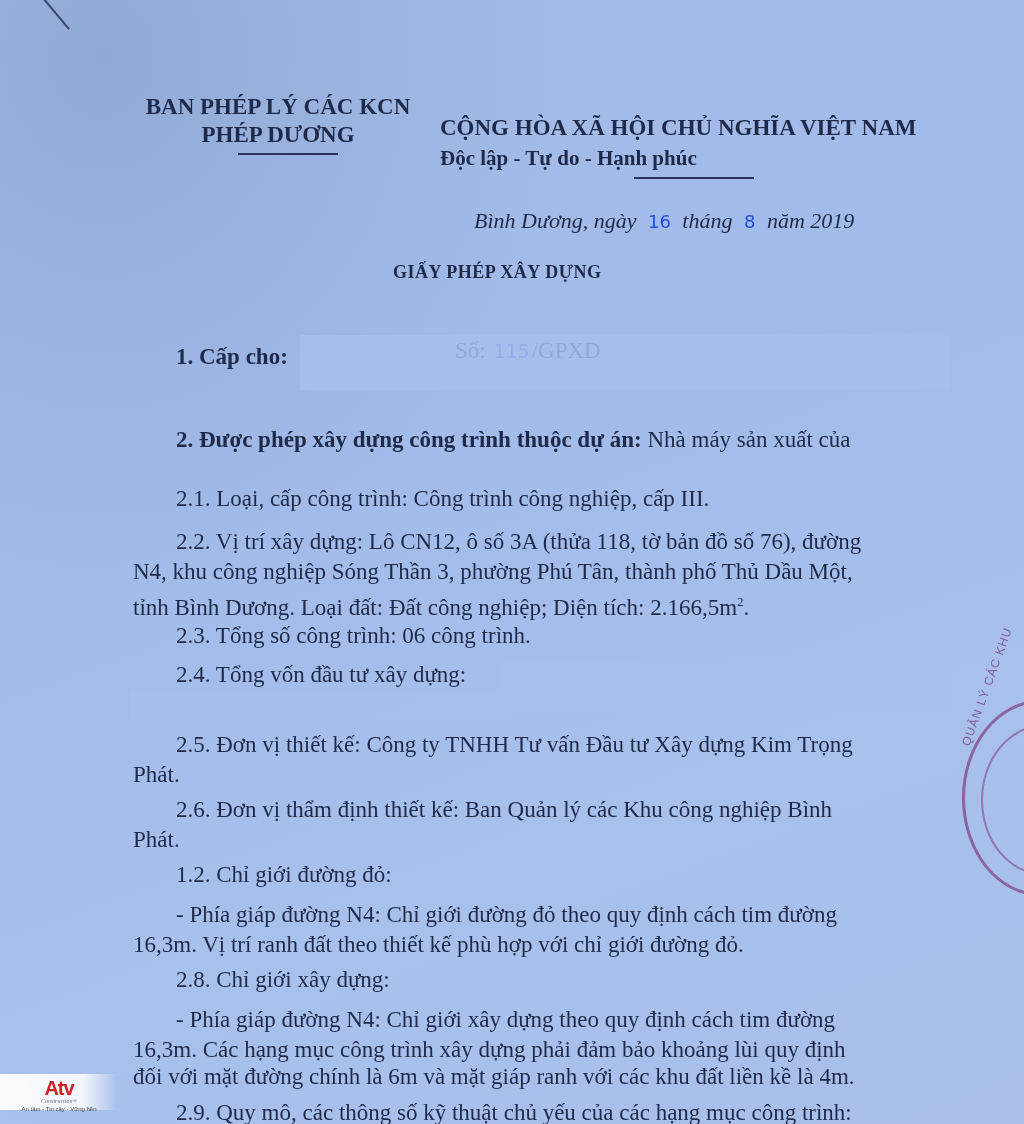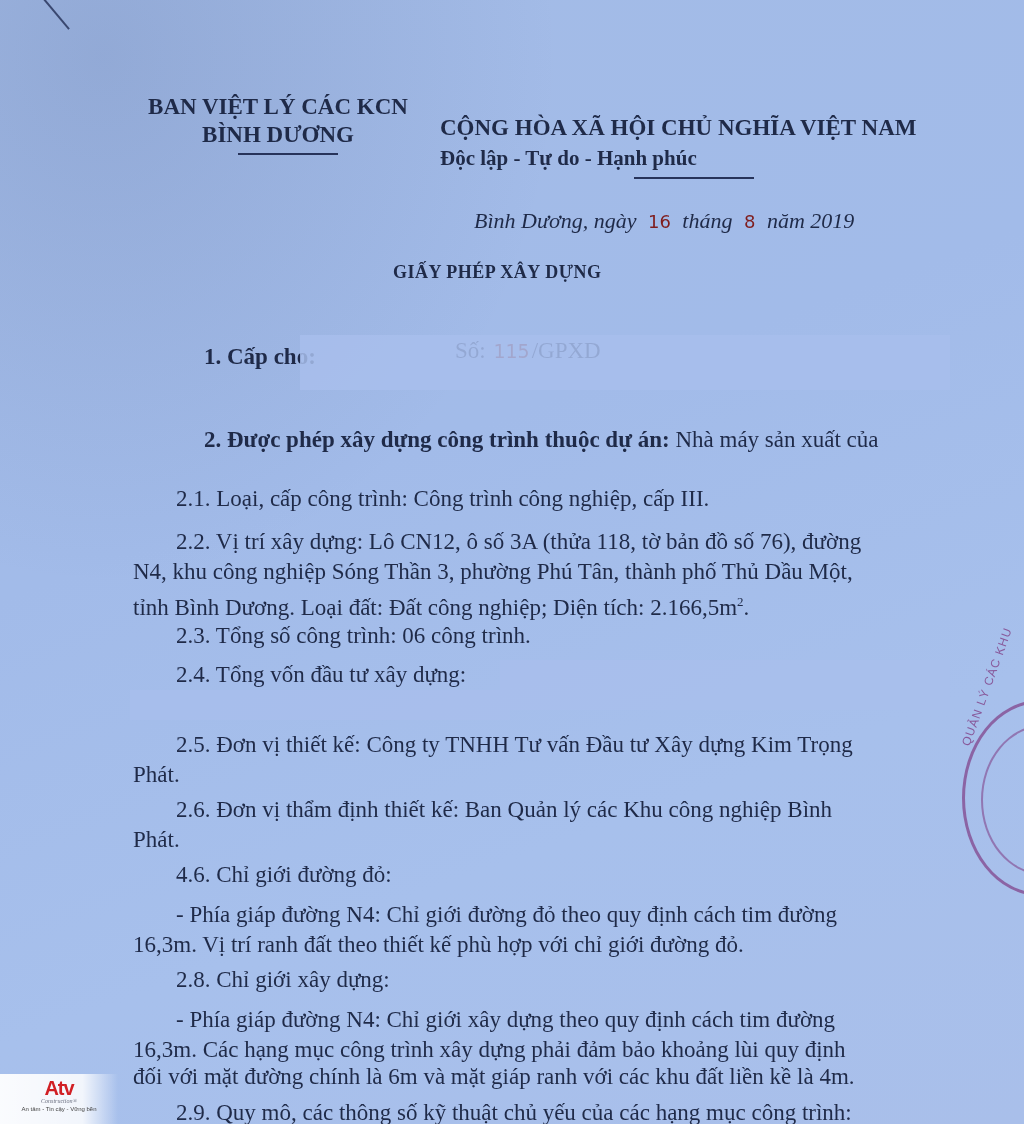--- a/index.html
+++ b/index.html
@@ -63,21 +63,21 @@
     }
 
     .date-line {
       position: absolute;
       left: 474px; top: 208px;
       font-size: 22px; font-style: italic;
       white-space: nowrap;
     }
     .hand {
       font-family: "DejaVu Sans", sans-serif;
-      color: #7f1d1d;
+      color: #1d4ed8;
       font-style: normal;
       font-size: 18px;
       display: inline-block;
       padding: 0 6px;
     }
 
     .title {
       position: absolute;
       left: 393px; top: 262px;
       font-size: 18px; font-weight: bold;
@@ -96,21 +96,21 @@
       position: absolute;
       background: rgba(168, 190, 236, 0.85);
     }
 
     .p {
       position: absolute;
       font-size: 23px;
       white-space: nowrap;
       line-height: 30px;
     }
-    .b { font-weight: bold; margin-left: 28px; }
+    .b { font-weight: bold; }
 
     .stamp {
       position: absolute;
       left: 962px; top: 700px;
       width: 150px; height: 190px;
       border: 3px solid rgba(130, 70, 140, 0.75);
       border-radius: 50%;
     }
     .stamp-inner {
       position: absolute;
@@ -127,21 +127,21 @@
       color: rgba(130, 70, 140, 0.85);
       transform: rotate(-70deg);
       transform-origin: left top;
       white-space: nowrap;
       letter-spacing: 1px;
     }
 
     .logo {
       position: absolute;
       left: 0; top: 1074px;
-      width: 118px; height: 50px;
+      width: 118px; height: 36px;
       background: linear-gradient(90deg, rgba(255,255,255,0.95) 0%, rgba(255,255,255,0.85) 70%, rgba(255,255,255,0.0) 100%);
       text-align: center;
     }
     .logo .mark {
       font-family: "Liberation Sans", sans-serif;
       font-weight: bold;
       font-size: 20px;
       color: #d11f24;
       line-height: 20px;
       margin-top: 4px;
@@ -161,22 +161,22 @@
       line-height: 8px;
     }
   </style>
 </head>
 <body>
 
 <div class="page-shadow"></div>
 <div class="fold-line"></div>
 
 <div class="hdr-left">
-  <div class="l2">BAN VIỆT LÝ CÁC KCN</div>
-  <div class="l3">BÌNH DƯƠNG</div>
+  <div class="l2">BAN PHÉP LÝ CÁC KCN</div>
+  <div class="l3">PHÉP DƯƠNG</div>
   <div class="rule"></div>
 </div>
 
 <div class="hdr-right">
   <div class="l1">CỘNG HÒA XÃ HỘI CHỦ NGHĨA VIỆT NAM</div>
   <div class="l2">Độc lập - Tự do - Hạnh phúc</div>
   <div class="rule"></div>
 </div>
 
 <div class="date-line">
@@ -214,21 +214,21 @@
 <div class="p" style="left:176px; top:660px;">2.4. Tổng vốn đầu tư xây dựng:</div>
 <div class="redact" style="left:500px; top:660px; width:450px; height:50px;"></div>
 <div class="redact" style="left:130px; top:690px; width:380px; height:30px;"></div>
 
 <div class="p" style="left:176px; top:730px;">2.5. Đơn vị thiết kế: Công ty TNHH Tư vấn Đầu tư Xây dựng Kim Trọng</div>
 <div class="p" style="left:133px; top:760px;">Phát.</div>
 
 <div class="p" style="left:176px; top:795px;">2.6. Đơn vị thẩm định thiết kế: Ban Quản lý các Khu công nghiệp Bình</div>
 <div class="p" style="left:133px; top:825px;">Phát.</div>
 
-<div class="p" style="left:176px; top:860px;">4.6. Chỉ giới đường đỏ:</div>
+<div class="p" style="left:176px; top:860px;">1.2. Chỉ giới đường đỏ:</div>
 <div class="p" style="left:176px; top:900px;text-align:right;">- Phía giáp đường N4: Chỉ giới đường đỏ theo quy định cách tim đường</div>
 <div class="p" style="left:133px; top:930px;">16,3m. Vị trí ranh đất theo thiết kế phù hợp với chỉ giới đường đỏ.</div>
 
 <div class="p" style="left:176px; top:965px;">2.8. Chỉ giới xây dựng:</div>
 <div class="p" style="left:176px; top:1005px;">- Phía giáp đường N4: Chỉ giới xây dựng theo quy định cách tim đường</div>
 <div class="p" style="left:133px; top:1035px;">16,3m. Các hạng mục công trình xây dựng phải đảm bảo khoảng lùi quy định</div>
 <div class="p" style="left:133px; top:1062px;">đối với mặt đường chính là 6m và mặt giáp ranh với các khu đất liền kề là 4m.</div>
 
 <div class="p" style="left:176px; top:1098px;">2.9. Quy mô, các thông số kỹ thuật chủ yếu của các hạng mục công trình:</div>
 

